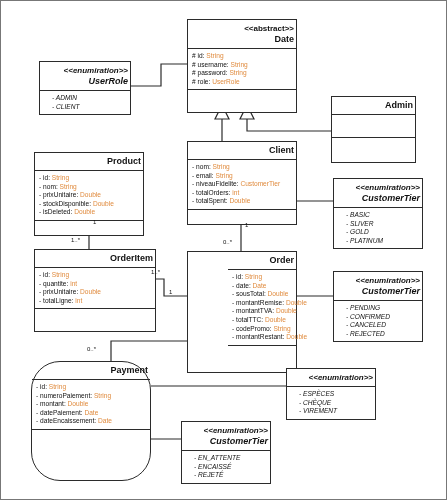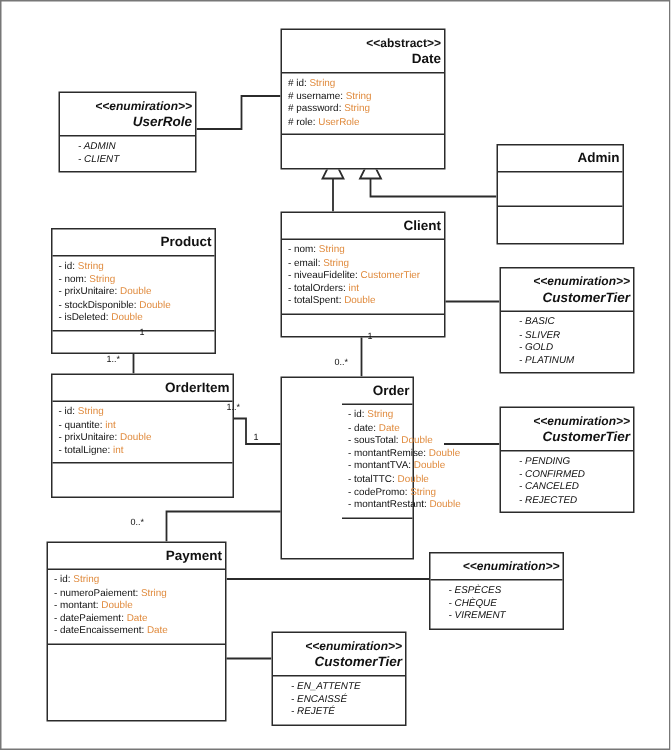--- a/index.html
+++ b/index.html
@@ -174,21 +174,21 @@
     </div>
     <div class="attrs">
       <div class="row"><span>-</span> <span>id</span>: <span class="tp">String</span></div>
       <div class="row"><span>-</span> <span>quantite</span>: <span class="tp">int</span></div>
       <div class="row"><span>-</span> <span>prixUnitaire</span>: <span class="tp">Double</span></div>
       <div class="row"><span>-</span> <span>totalLigne</span>: <span class="tp">int</span></div>
     </div>
     <div class="ops" style="height:22px;"></div>
   </div>
 
-  <div class="node" style="left:186px;top:250px;width:89px;padding-left:40px;">
+  <div class="node" style="left:186px;top:250px;width:110px;padding-left:40px;">
     <div class="hdr">
       <span class="nm">Order</span>
     </div>
     <div class="attrs">
       <div class="row"><span>-</span> <span>id</span>: <span class="tp">String</span></div>
       <div class="row"><span>-</span> <span>date</span>: <span class="tp">Date</span></div>
       <div class="row"><span>-</span> <span>sousTotal</span>: <span class="tp">Double</span></div>
       <div class="row"><span>-</span> <span>montantRemise</span>: <span class="tp">Double</span></div>
       <div class="row"><span>-</span> <span>montantTVA</span>: <span class="tp">Double</span></div>
       <div class="row"><span>-</span> <span>totalTTC</span>: <span class="tp">Double</span></div>
@@ -204,21 +204,21 @@
       <span class="nm">CustomerTier</span>
     </div>
     <div class="attrs" style="border-bottom:none;">
       <div class="row">- <span>PENDING</span></div>
       <div class="row">- <span>CONFIRMED</span></div>
       <div class="row">- <span>CANCELED</span></div>
       <div class="row">- <span>REJECTED</span></div>
     </div>
   </div>
 
-  <div class="node" style="left:30px;top:360px;width:120px;">
+  <div class="node" style="left:30px;top:360px;width:120px;border-radius:29px;">
     <div class="hdr">
       <span class="nm">Payment</span>
     </div>
     <div class="attrs">
       <div class="row"><span>-</span> <span>id</span>: <span class="tp">String</span></div>
       <div class="row"><span>-</span> <span>numeroPaiement</span>: <span class="tp">String</span></div>
       <div class="row"><span>-</span> <span>montant</span>: <span class="tp">Double</span></div>
       <div class="row"><span>-</span> <span>datePaiement</span>: <span class="tp">Date</span></div>
       <div class="row"><span>-</span> <span>dateEncaissement</span>: <span class="tp">Date</span></div>
     </div>

